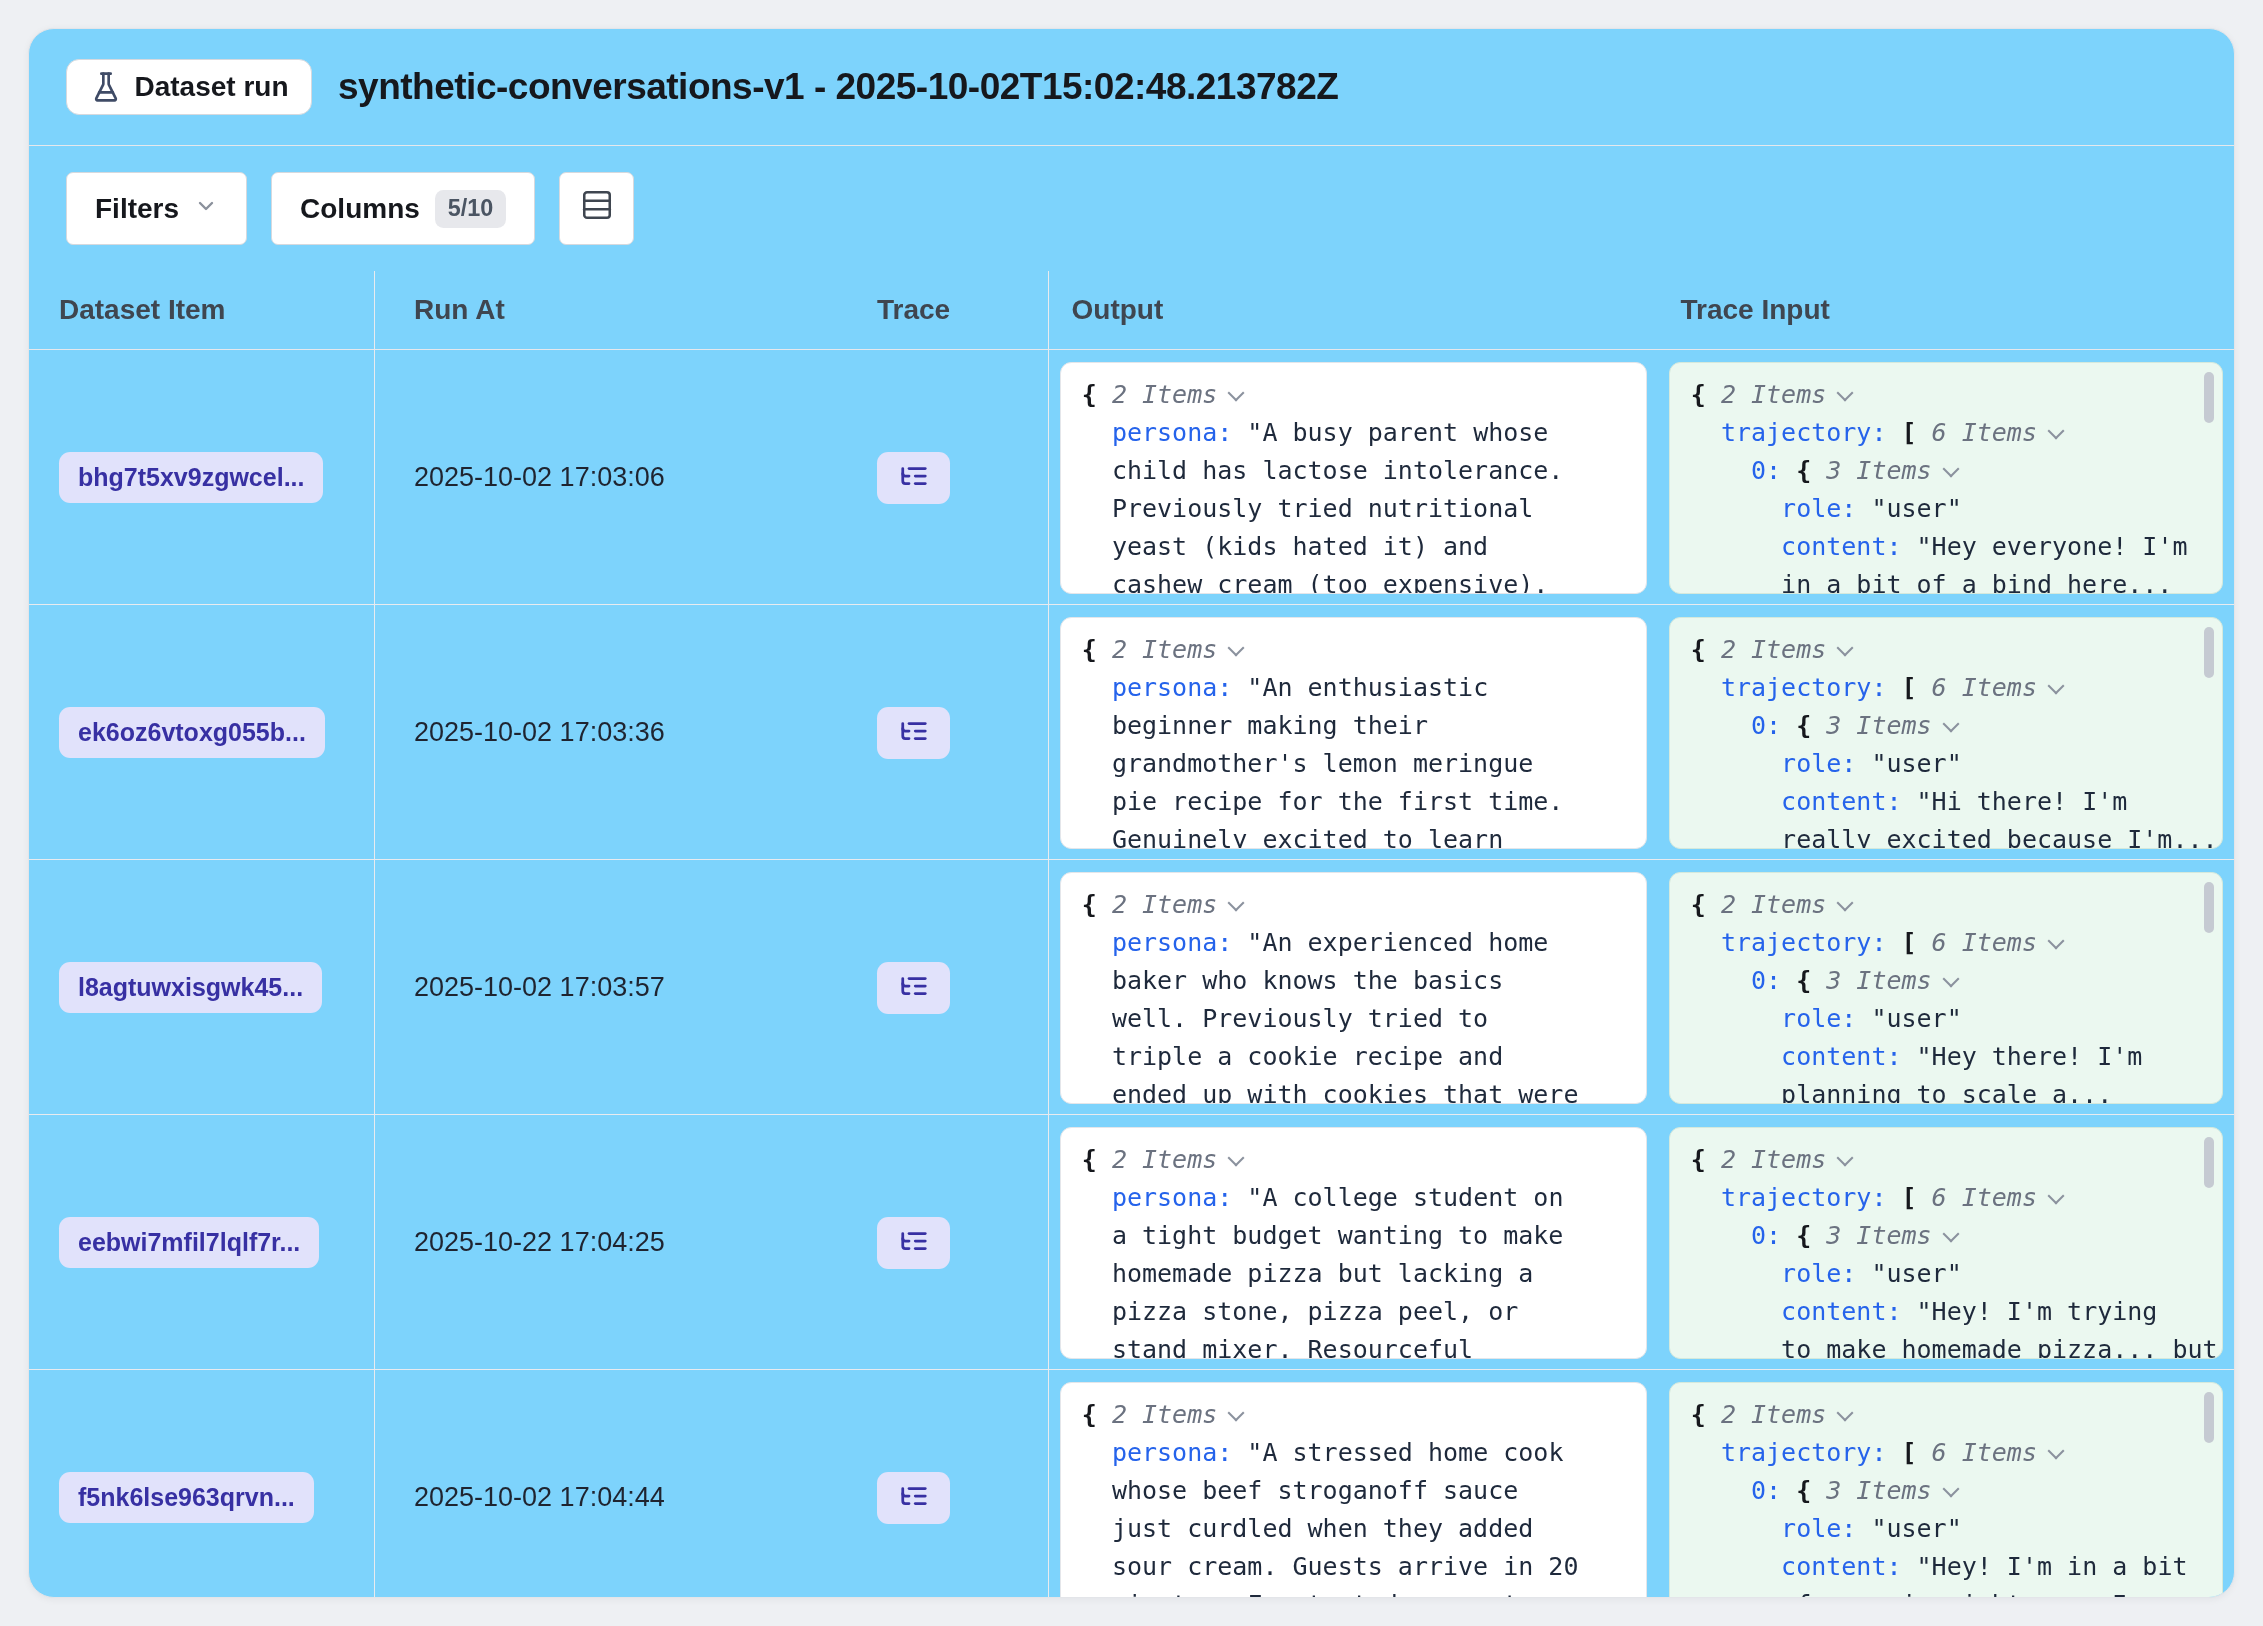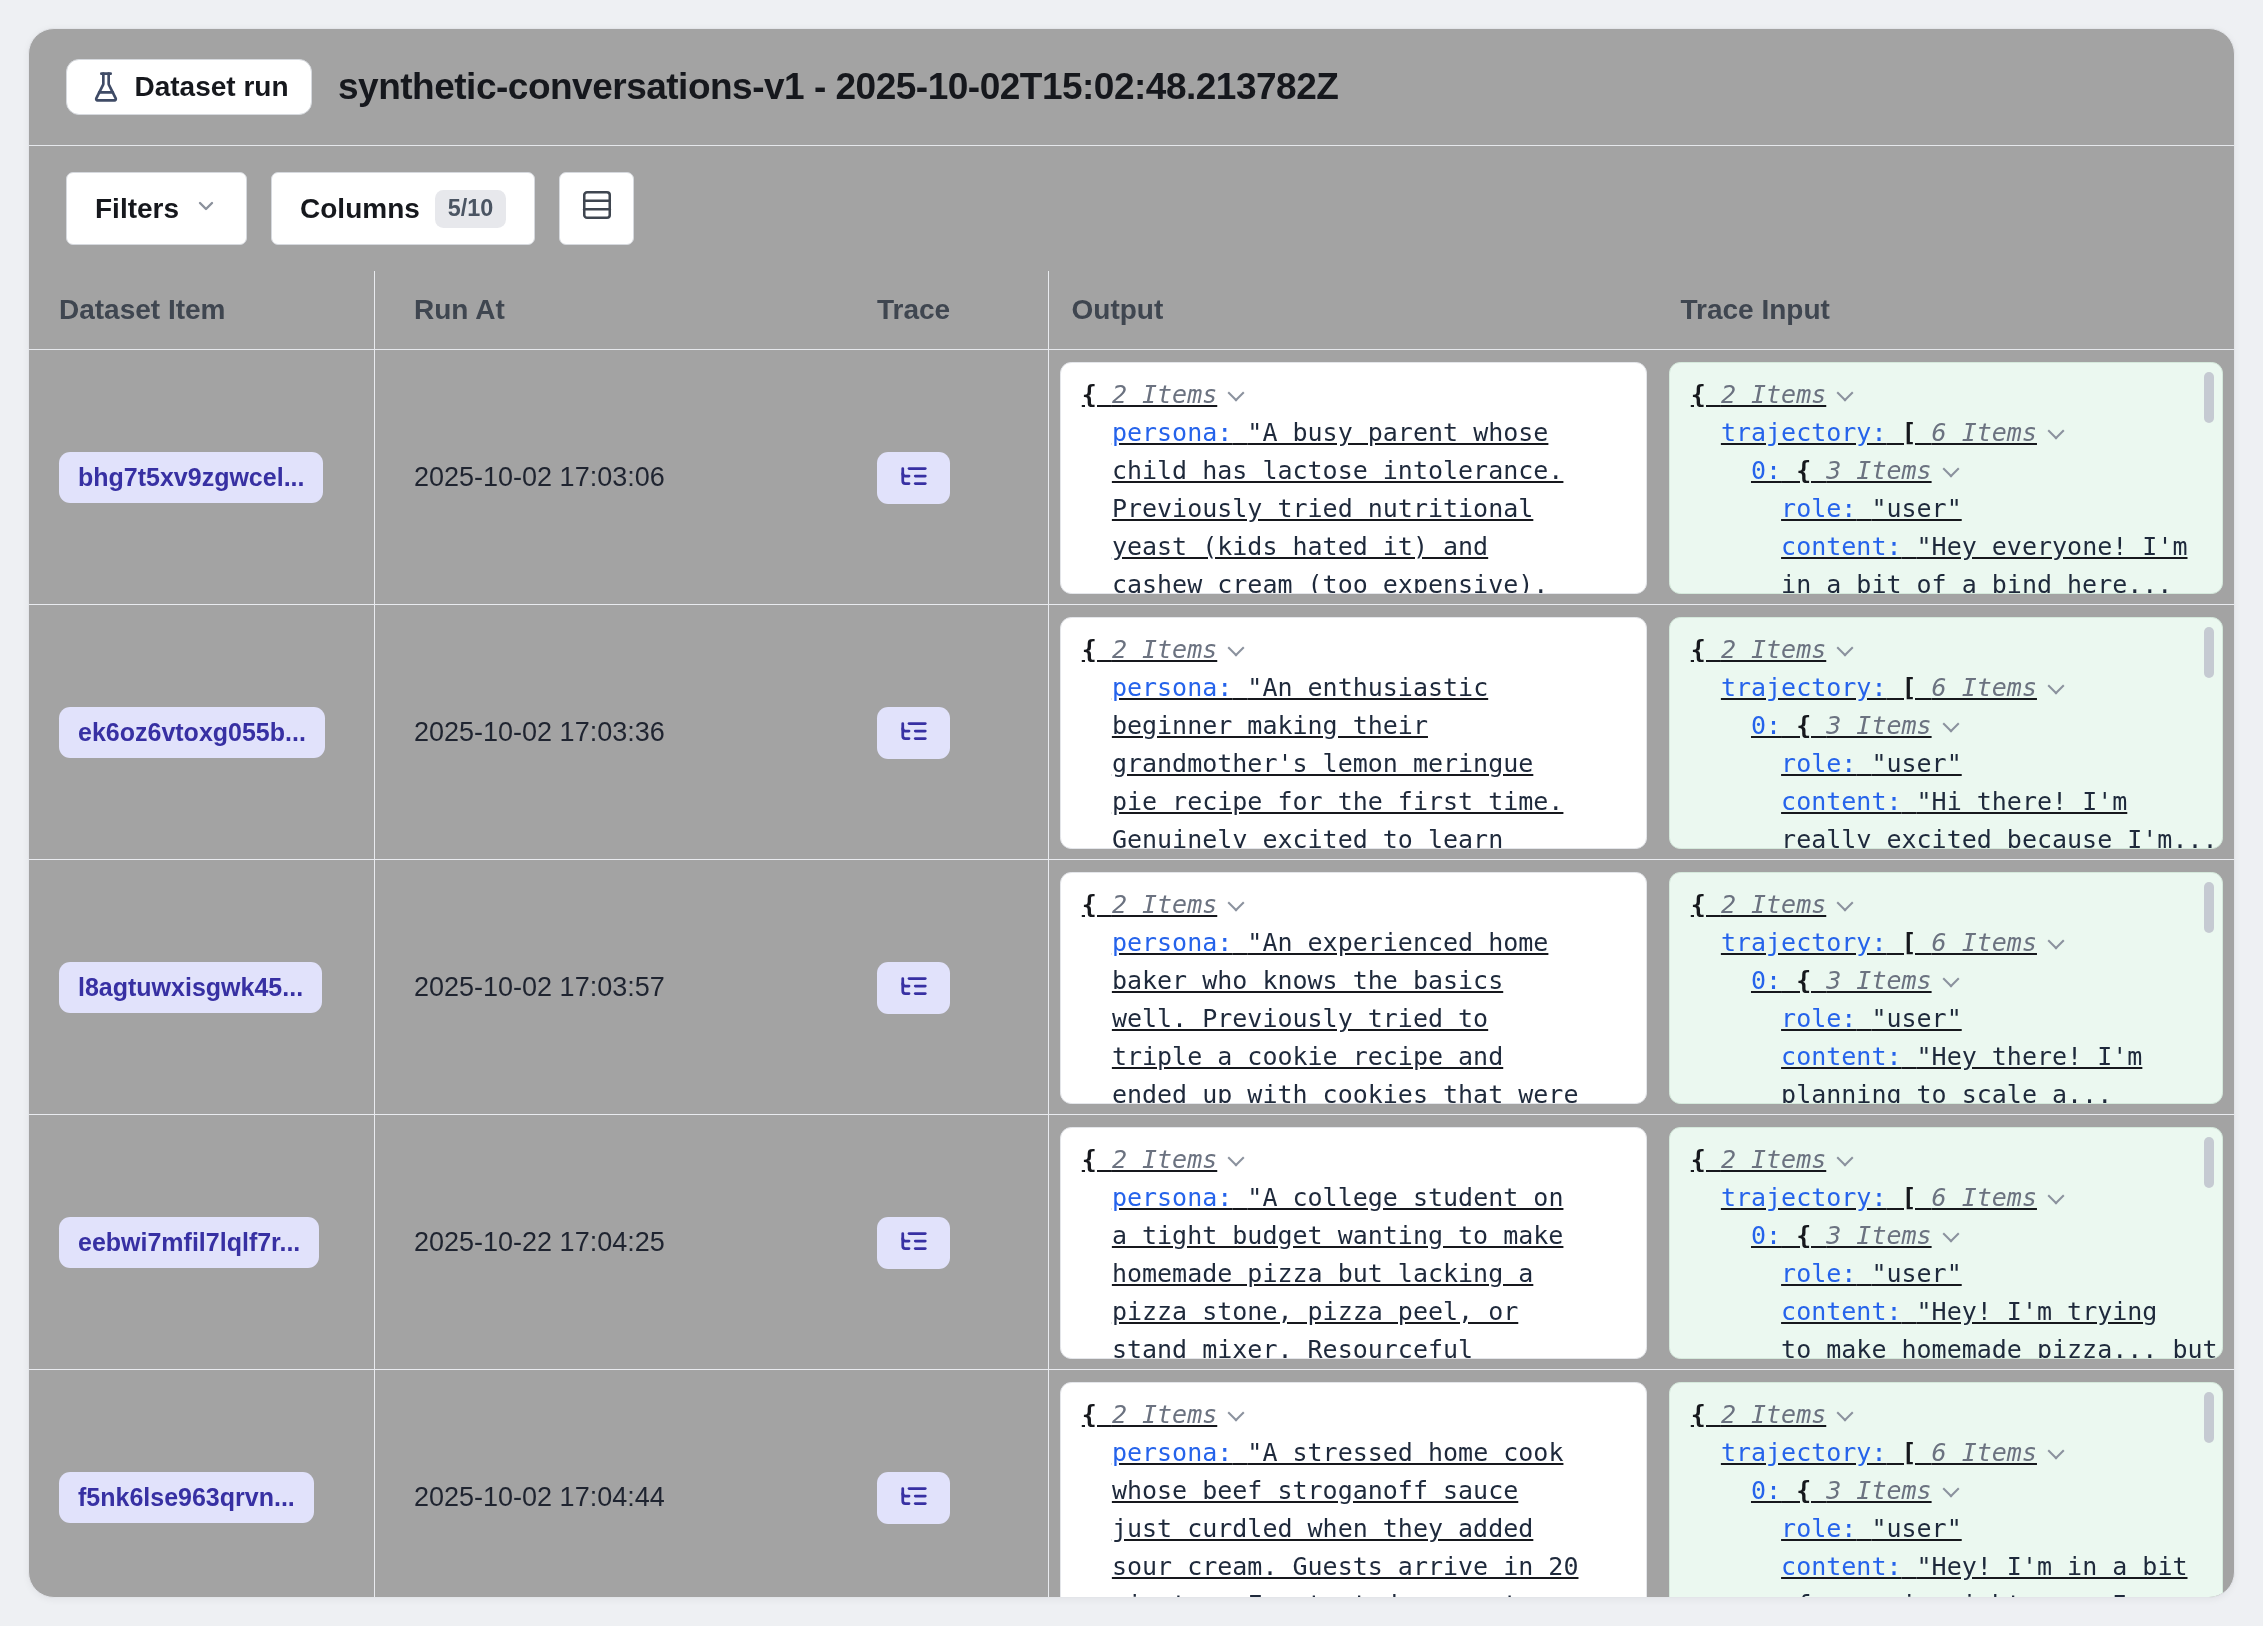--- a/index.html
+++ b/index.html
@@ -7,21 +7,21 @@
   body {
     background: #eef0f3;
     font-family: "Liberation Sans", sans-serif;
     color: #16181d;
     overflow: hidden;
   }
   .card {
     position: absolute;
     left: 28px; top: 28px;
     width: 2207px; height: 1570px;
-    background: #a3a3a3;
+    background: #7dd3fc;
     border: 1.4px solid #e3e5e9;
     border-radius: 26px;
     box-shadow: 0 1.9px 7.5px rgba(16,24,40,.05);
     overflow: hidden;
   }
 
   
   .hdr {
     display: flex; align-items: center; gap: 26px;
     padding: 30px 37px;
@@ -102,21 +102,21 @@
   .run-at { font-size: 27px; color: #1f2430; }
 
   .trace-btn {
     display: inline-flex; align-items: center; justify-content: center;
     width: 73px; height: 52px;
     background: #e1e2fb;
     border: none; border-radius: 11.2px;
     cursor: pointer;
   }
 
-  .cell-json { padding: 11.2px; align-items: flex-end; text-decoration: underline; }
+  .cell-json { padding: 11.2px; align-items: flex-end; }
   .json-panel {
     position: relative;
     flex: 1;
     height: 232px;
     border-radius: 11.2px;
     overflow: hidden;
   }
   .input-panel  { background: #ffffff; border: 1.4px solid #e4e6ea; }
   .output-panel { background: #ebf8f0; border: 1.4px solid #d5e9dc; }
 

